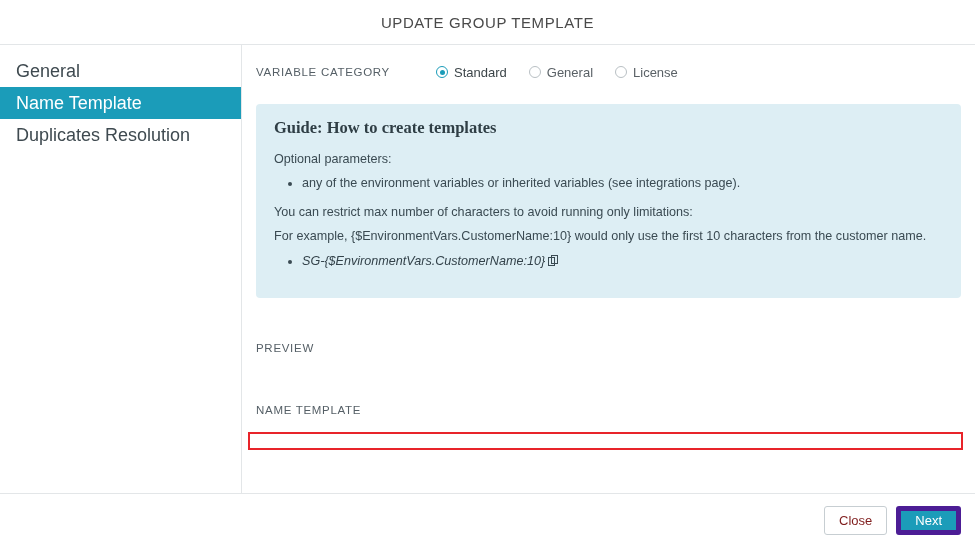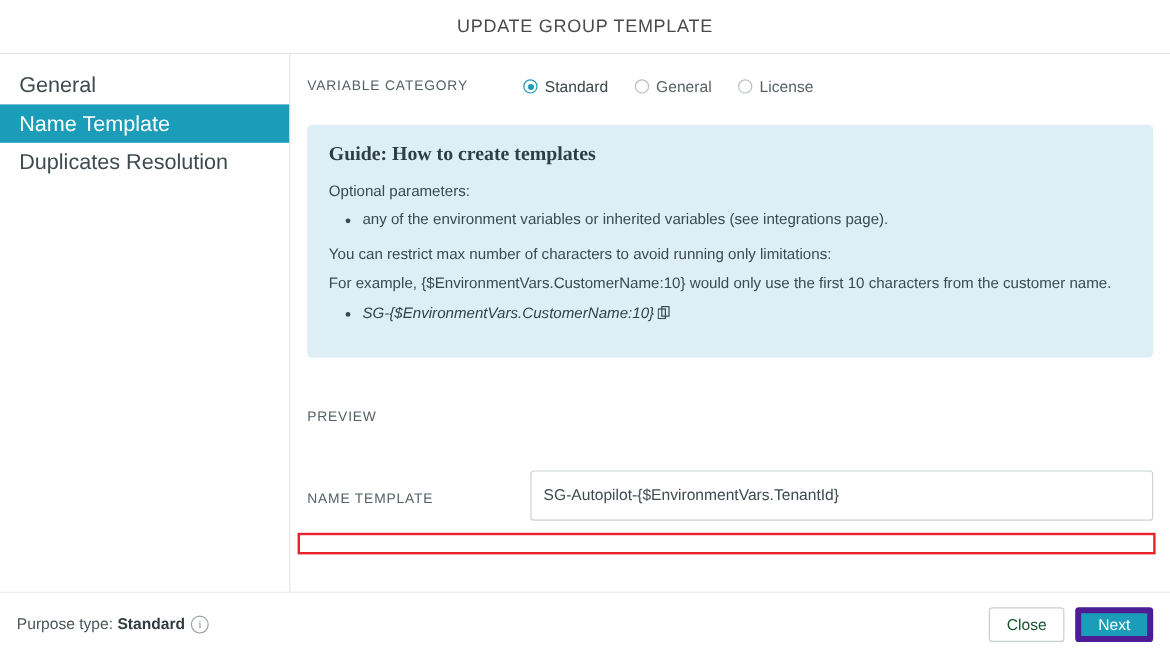--- a/index.html
+++ b/index.html
@@ -263,21 +263,21 @@
     border-radius: 3px;
     font-size: 13px;
     font-family: "Liberation Sans", sans-serif;
     cursor: pointer;
     padding: 0 14px;
     box-sizing: border-box;
   }
   .btn-close {
     background: #ffffff;
     border: 1px solid #c7ced2;
-    color: #14532d;
+    color: #7f1d1d;
     margin-right: 9px;
   }
   .btn-next {
     background: #1b9cb9;
     border: 5px solid #4c1d95;
     color: #ffffff;
   }
 </style>
 </head>
 <body>
@@ -343,32 +343,27 @@
           </li>
         </ul>
       </div>
 
       <div class="form-row row-preview">
         <span class="field-label">PREVIEW</span>
       </div>
 
       <div class="form-row row-template">
         <span class="field-label">NAME TEMPLATE</span>
-        <input class="text-input" type="text" value="SG-Autopilot-{$EnvironmentVars.TenantId}" style="">
       </div>
 
       <div class="highlight-box">
       </div>
 
     </div>
   </div>
 
   <div class="footer">
-    <span class="purpose">
-      <span>Purpose type:</span>
-      <b>Standard</b><span class="info-icon">i</span>
-    </span>
     <span class="footer-spacer"></span>
     <button class="btn btn-close">Close</button>
     <button class="btn btn-next">Next</button>
   </div>
 
 </div>
 
 </body></html>

